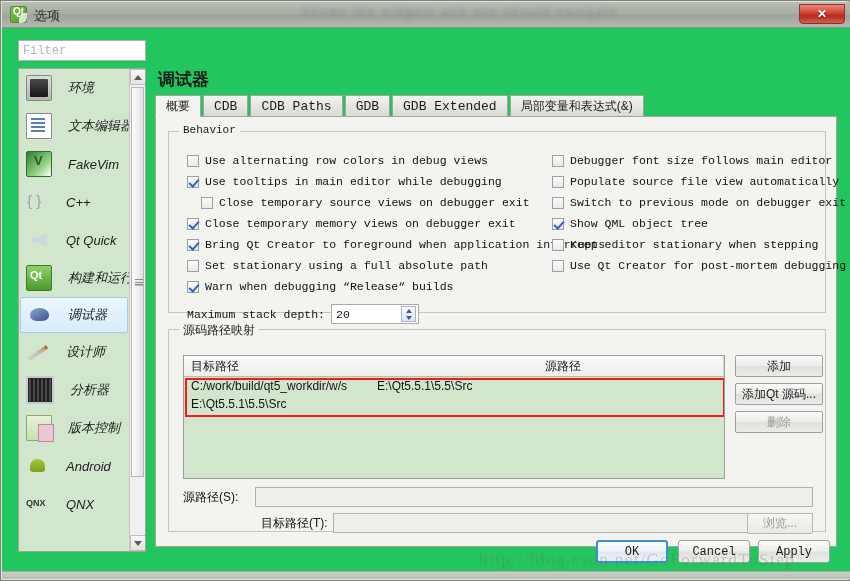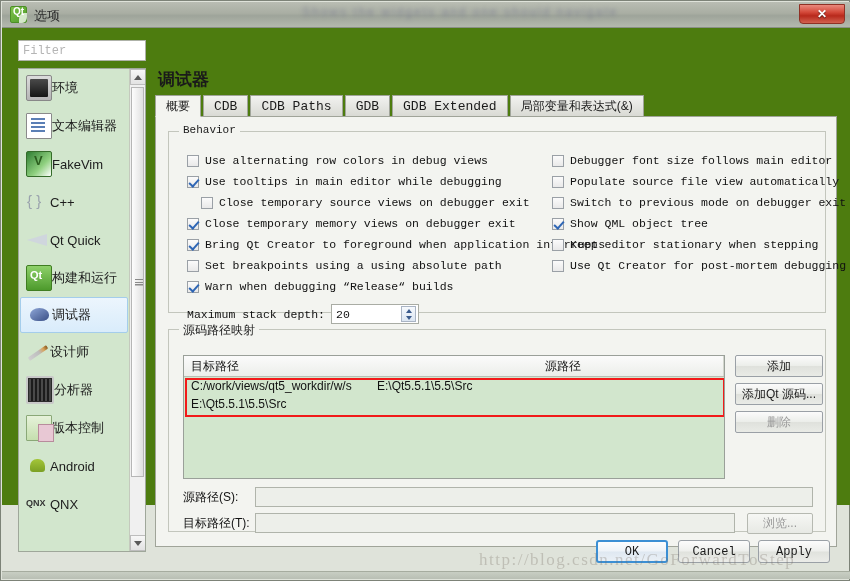--- a/index.html
+++ b/index.html
@@ -74,22 +74,22 @@
     box-sizing: border-box;
     display: flex; align-items: center; justify-content: center;
     color: #fff; font-size: 12px; font-weight: bold;
     text-shadow: 0 1px 1px rgba(0,0,0,0.6);
     cursor: pointer;
   }
 
   
   .dialog-body {
     position: absolute;
-    left: 1px; top: 27px; width: 848px; height: 477px;
-    background: #4d7c0f;
+    left: 1px; top: 27px; width: 848px; height: 550px;
+    background: #22c55e;
     box-sizing: border-box;
     padding-left: 16px;
   }
 
   
   .filter-input {
     position: absolute; left: 16px; top: 12px;
     width: 128px; height: 21px;
     box-sizing: border-box;
     border: 1px solid #aeb2a8;
@@ -124,22 +124,23 @@
   }
   .side-item.selected {
     background: linear-gradient(to bottom, #ecf5fd 0%, #d9ecfb 100%);
     border: 1px solid #a4cdeb;
     border-radius: 2px;
     margin: 0 1px;
     height: 36px;
   }
   .side-label {
     font-size: 13px; color: #1c1c1c;
-    margin-left: 0;
+    margin-left: 16px;
     white-space: nowrap;
+    font-style: italic;
   }
   .ic {
     width: 24px; height: 24px;
     flex: 0 0 24px;
     position: relative;
   }
   
   .ic-env { background: linear-gradient(to bottom,#dcdcdc,#b5b5b5); border:1px solid #888; border-radius:2px; }
   .ic-env::after { content:""; position:absolute; left:3px; top:3px; right:3px; bottom:3px; background: linear-gradient(to bottom,#4a4a4a,#151515); border-radius:1px; }
   .ic-texted { background:#fff; border:1px solid #8a8a8a; border-radius:1px; }
@@ -390,21 +391,21 @@
     background: linear-gradient(to bottom,#fbfbfb 0%,#eceeea 48%,#dfe1dc 52%,#e9ebe6 100%);
     box-sizing: border-box;
     font-size: 12px; color: #1a1a1a;
     display: flex; align-items: center; justify-content: center;
     border-radius: 2px;
     cursor: pointer;
     white-space: nowrap;
   }
   .side-btn.disabled { color: #9a9a9a; }
 
-  .field-row { position: absolute; display: flex; align-items: center; }
+  .field-row { position: absolute; display: flex; align-items: center; justify-content: flex-end; }
   .field-label {
     font-size: 12px; color: #111;
     width: 72px;
     white-space: nowrap;
   }
   .field-input {
     height: 20px;
     border: 1px solid #b0b4ab;
     background: #edefea;
     box-sizing: border-box;
@@ -579,21 +580,21 @@
               <div class="chk-row" style="left: 18px; top: 85px;">
                 <span class="chkbox checked"></span>
                 <span class="chk-label">Close temporary memory views on debugger exit</span>
               </div>
               <div class="chk-row" style="left: 18px; top: 106px;">
                 <span class="chkbox checked"></span>
                 <span class="chk-label">Bring Qt Creator to foreground when application interrupts</span>
               </div>
               <div class="chk-row" style="left: 18px; top: 127px;">
                 <span class="chkbox"></span>
-                <span class="chk-label">Set breakpoints using a using absolute path</span>
+                <span class="chk-label">Set stationary using a full absolute path</span>
               </div>
               <div class="chk-row" style="left: 18px; top: 148px;">
                 <span class="chkbox checked"></span>
                 <span class="chk-label">Warn when debugging “Release“ builds</span>
               </div>
             </div>
           <div id="right-checks">
               <div class="chk-row" style="left: 383px; top: 22px;">
                 <span class="chkbox"></span>
                 <span class="chk-label">Debugger font size follows main editor</span>
@@ -635,21 +636,21 @@
         <div class="groupbox" style="left:12px; top:212px; width:658px; height:203px;">
           <div class="gb-title cjk">源码路径映射</div>
 
           <div class="tbl-wrap">
             <div class="tbl-head">
               <div class="th c2">目标路径</div>
               <div class="th c1">源路径</div>
             </div>
             <div id="tbl-rows">
                 <div class="tr">
-                  <div class="td c1">C:/work/views/qt5_workdir/w/s</div>
+                  <div class="td c1">C:/work/build/qt5_workdir/w/s</div>
                   <div class="td c2">E:\Qt5.5.1\5.5\Src</div>
                 </div>
                 <div class="tr">
                   <div class="td c2">E:\Qt5.5.1\5.5\Src</div>
                 </div>
               </div>
             <div class="redbox"></div>
           </div>
 
           <div class="side-btn" style="left:566px; top:25px;">

